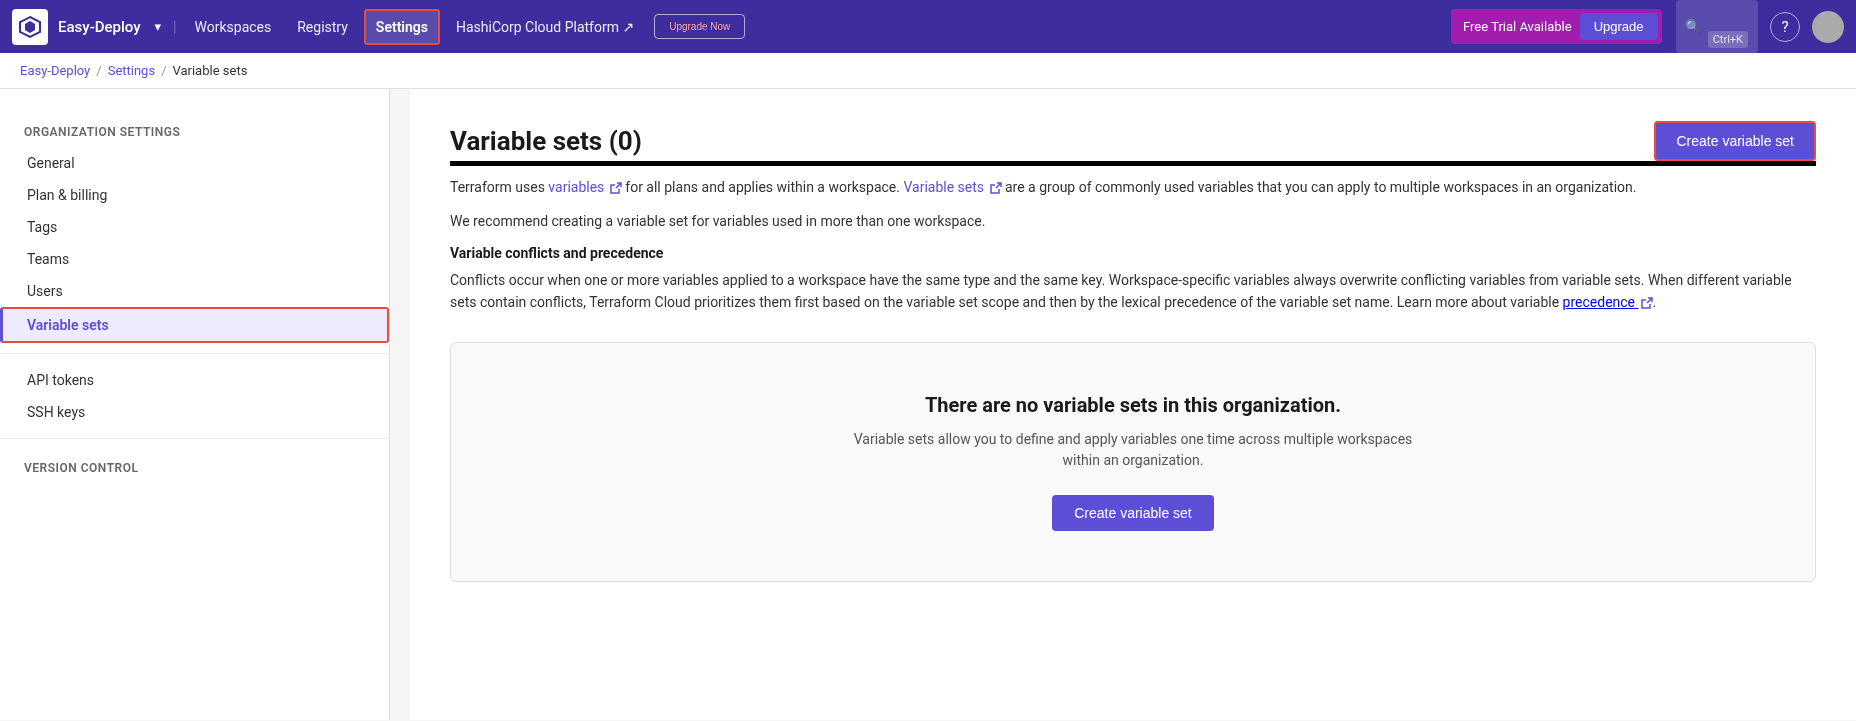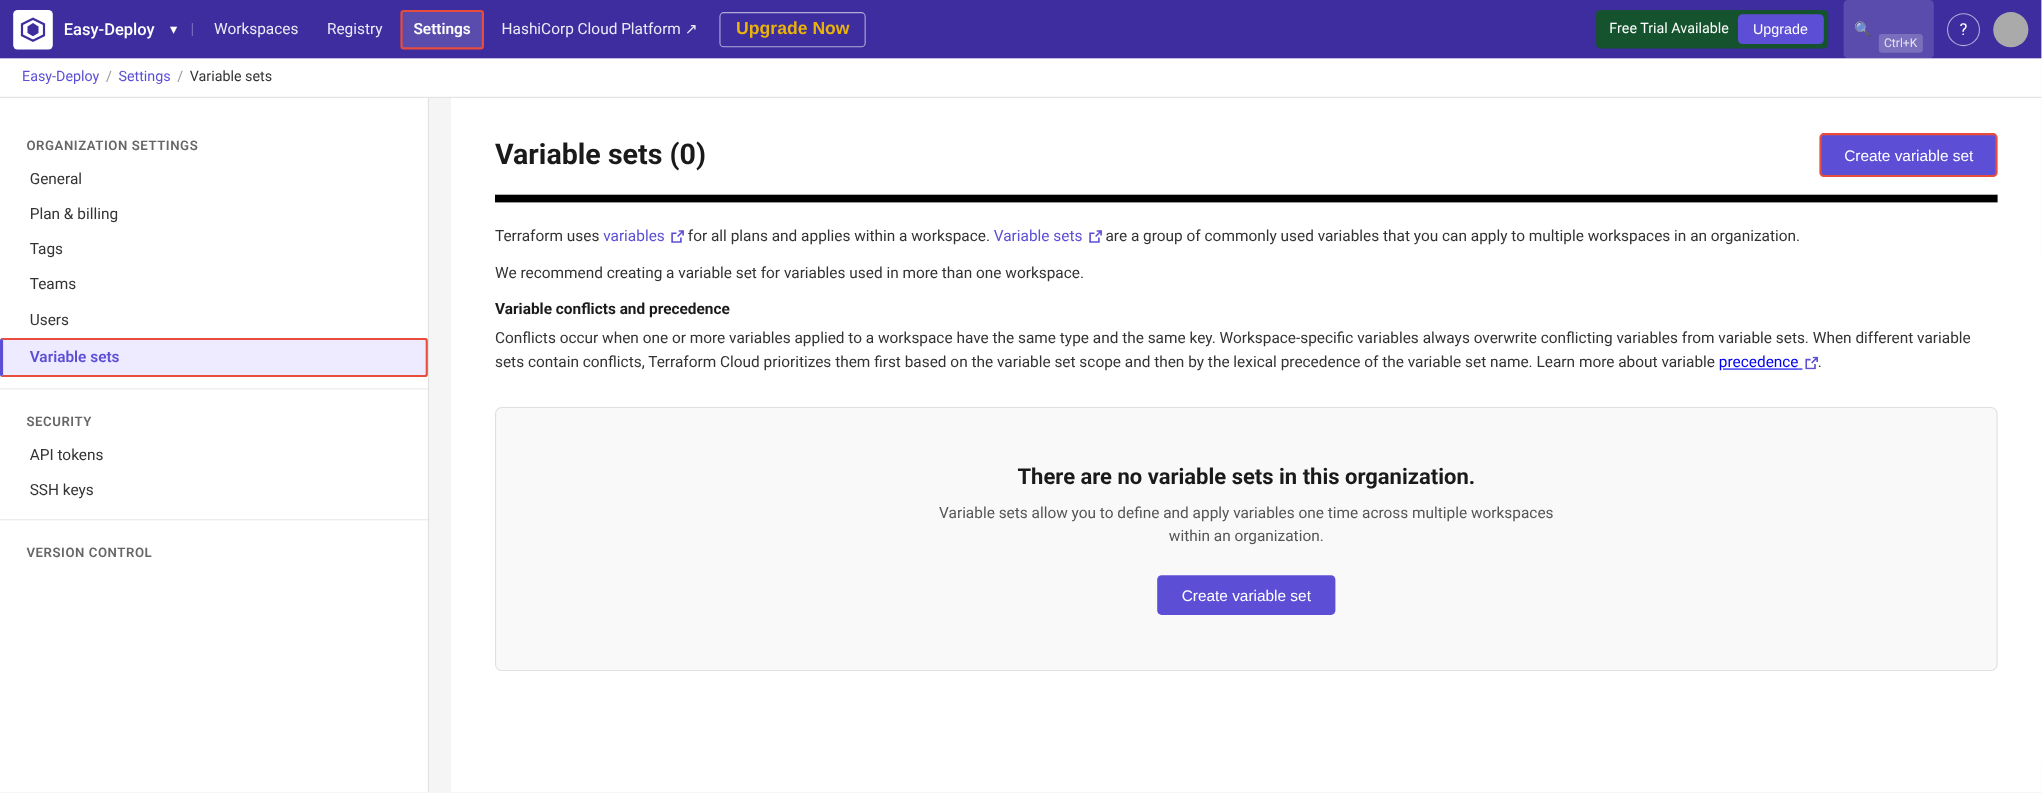--- a/index.html
+++ b/index.html
@@ -55,32 +55,31 @@
     .topnav-hcp {
       color: rgba(255,255,255,0.9);
       text-decoration: none;
       padding: 8px 10px;
       font-size: 14px;
       display: flex; align-items: center; gap: 4px;
     }
     .topnav-upgrade-now {
       background: none;
       border: 1.5px solid rgba(255,255,255,0.6);
-      color: #eab308;
+      color: #fca5a5;
       padding: 6px 14px;
       border-radius: 4px;
       cursor: pointer;
-      font-size: 16px;
+      font-size: 10px;
       margin-left: 4px;
-      font-weight: bold;
     }
     .topnav-spacer { flex: 1; }
     .topnav-free-trial {
       display: flex; align-items: center; gap: 8px;
-      background: #14532d;
+      background: #a21caf;
       border-radius: 4px;
       padding: 4px 4px 4px 12px;
     }
     .topnav-free-trial-text {
       color: white;
       font-size: 13px;
     }
     .topnav-upgrade-btn {
       background: #5c4fd6;
       color: white;
@@ -180,23 +179,22 @@
     
     .main {
       flex: 1;
       padding: 32px 40px;
       background: white;
     }
     .page-header {
       display: flex;
       align-items: center;
       justify-content: space-between;
-      margin-bottom: 20px;
-      padding-bottom: 16px;
-      border-bottom: 7px solid #000000;
+      margin-bottom: 10px;
+      border-bottom: 5px solid #000000;
     }
     .page-title {
       font-size: 26px;
       font-weight: 700;
       color: #1a1a1a;
     }
     .create-btn {
       background: #5c4fd6;
       color: white;
       border: 2px solid #e74c3c;
@@ -325,21 +323,20 @@
 
   <aside class="sidebar">
     <div class="sidebar-section-title">Organization settings</div>
     <a class="sidebar-item" href="#">General</a>
     <a class="sidebar-item" href="#">Plan &amp; billing</a>
     <a class="sidebar-item" href="#">Tags</a>
     <a class="sidebar-item" href="#">Teams</a>
     <a class="sidebar-item" href="#">Users</a>
     <a class="sidebar-item active" style="border:2px solid #e74c3c; border-radius:3px; border-left:3px solid #5c4fd6;" href="#">Variable sets</a>
     <div class="sidebar-divider"></div>
-    <div class="sidebar-section-title">Security</div>
     <a class="sidebar-item" href="#">API tokens</a>
     <a class="sidebar-item" href="#">SSH keys</a>
     <div class="sidebar-divider"></div>
     <div class="sidebar-section-title">Version control</div>
   </aside>
 
   <main class="main">
     <div class="page-header">
       <h1 class="page-title">Variable sets (0)</h1>
       <button class="create-btn">Create variable set</button>

